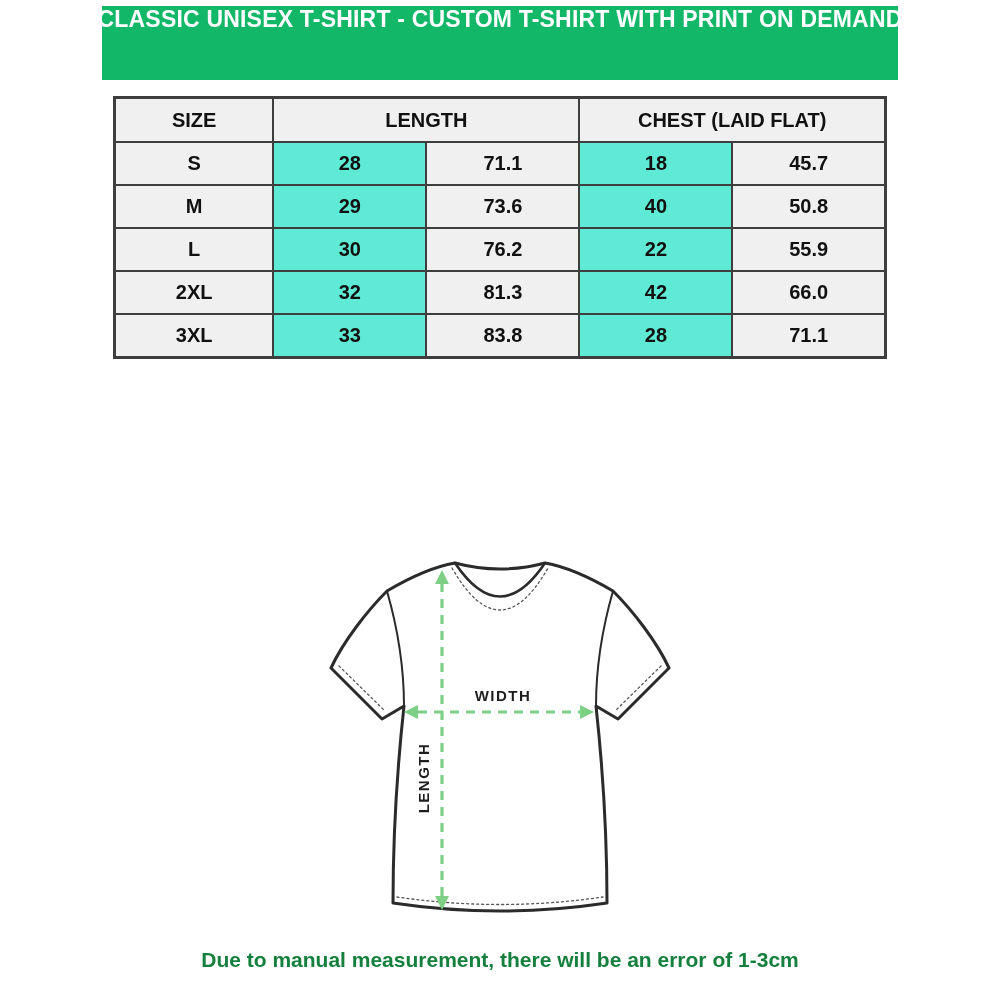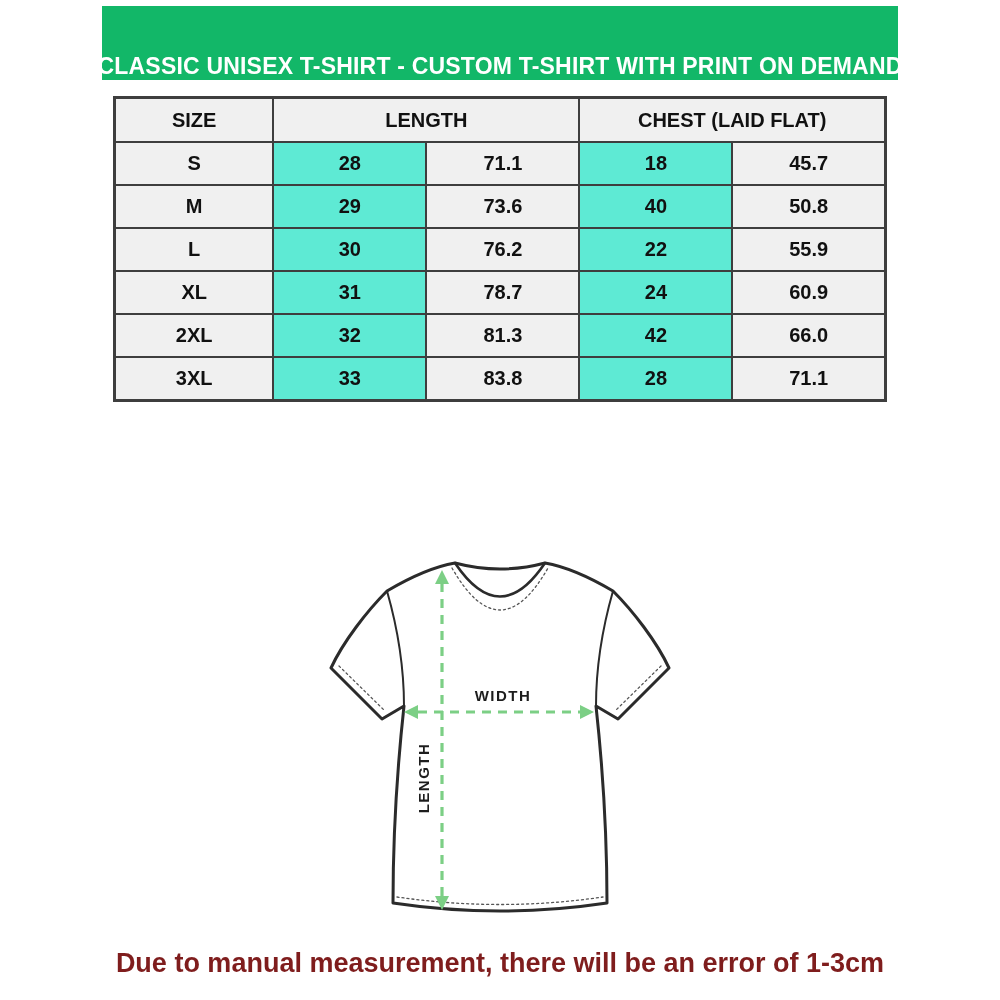--- a/index.html
+++ b/index.html
@@ -10,21 +10,21 @@
     font-family: "Liberation Sans", sans-serif;
     overflow: hidden;
   }
 
   
   .banner {
     position: absolute;
     left: 102px; top: 6px;
     width: 796px; height: 74px;
     background: #12b768;
-    display: flex; align-items: flex-end; justify-content: center;
+    display: flex; align-items: flex-start; justify-content: center;
   }
   .banner-title {
     color: #ffffff;
     font-size: 23px;
     font-weight: bold;
     letter-spacing: 0.2px;
     white-space: nowrap;
   }
 
   
@@ -61,22 +61,22 @@
   }
 
   
   .footnote {
     position: absolute;
     left: 0; top: 948px;
     width: 1000px;
     text-align: center;
   }
   .footnote-text {
-    color: #7f1d1d;
-    font-size: 27px;
+    color: #15803d;
+    font-size: 21px;
     font-weight: bold;
     text-align: center;
   }
 </style>
 </head>
 <body>
 
 <div class="banner">
   <span class="banner-title">CLASSIC UNISEX T-SHIRT - CUSTOM T-SHIRT WITH PRINT ON DEMAND</span>
 </div>
@@ -111,27 +111,20 @@
         <td class="shade">73.6</td>
         <td class="plain">40</td>
         <td class="shade">50.8</td>
       </tr>
       <tr>
         <td class="shade">L</td>
         <td class="plain">30</td>
         <td class="shade">76.2</td>
         <td class="plain">22</td>
         <td class="shade">55.9</td>
-      </tr>
-      <tr>
-        <td class="shade">XL</td>
-        <td class="plain">31</td>
-        <td class="shade">78.7</td>
-        <td class="plain">24</td>
-        <td class="shade">60.9</td>
       </tr>
       <tr>
         <td class="shade">2XL</td>
         <td class="plain">32</td>
         <td class="shade">81.3</td>
         <td class="plain">42</td>
         <td class="shade">66.0</td>
       </tr>
       <tr>
         <td class="shade">3XL</td>

